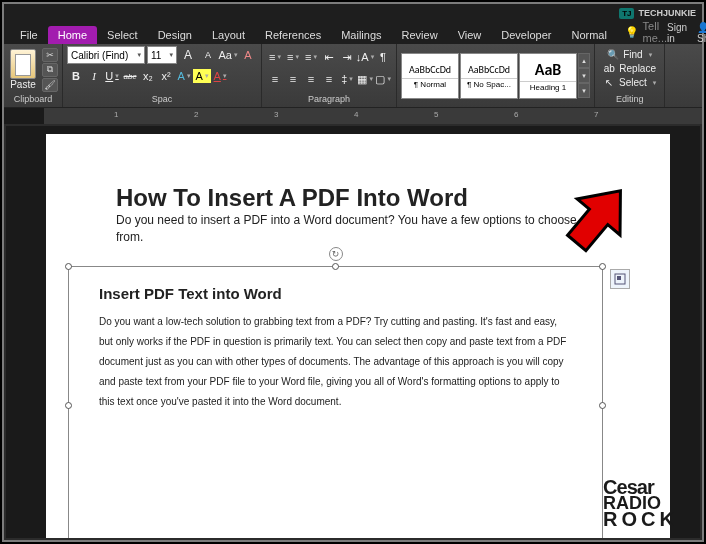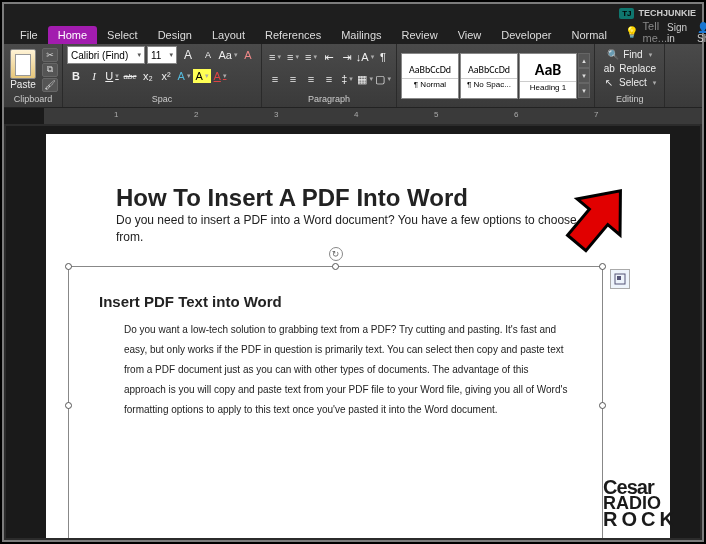--- a/index.html
+++ b/index.html
@@ -50,22 +50,22 @@
 .doc-area { position: absolute; top: 122px; left: 2px; right: 2px; bottom: 2px; background: #1a1a1a; display: flex; }
 .gutter { width: 20px; background: #1a1a1a; }
 .page-wrap { flex: 1; padding: 8px 30px 0 20px; overflow: hidden; }
 .page { background: #fff; width: 100%; height: 500px; padding: 50px 70px; position: relative; color: #222; }
 .doc-title { font-size: 24px; font-weight: bold; font-family: Arial, sans-serif; }
 .doc-intro { font-size: 12px; margin-bottom: 12px; line-height: 1.4; font-family: Arial, sans-serif; }
 .selbox { position: absolute; border: 1px solid #888; }
 .handle { width: 7px; height: 7px; background: #fff; border: 1px solid #555; border-radius: 50%; position: absolute; }
 .rot-handle { width: 14px; height: 14px; position: absolute; border: 1px solid #888; border-radius: 50%; display: flex; align-items: center; justify-content: center; font-size: 9px; color: #666; background: #fff; }
 .layout-opts { position: absolute; width: 20px; height: 20px; border: 1px solid #aaa; background: #eef4fb; display: flex; align-items: center; justify-content: center; }
-.sub-title { font-size: 15px; font-weight: bold; margin-bottom: 10px; font-family: Arial, sans-serif; margin-top: 8px; }
-.body-text { font-size: 10px; line-height: 2.0; font-family: Arial, sans-serif; margin-left: 25px; }
+.sub-title { font-size: 15px; font-weight: bold; margin-bottom: 10px; font-family: Arial, sans-serif; }
+.body-text { font-size: 10px; line-height: 2.0; font-family: Arial, sans-serif; }
 .inner-content { padding: 18px 30px 0 30px; }
 .arrow { position: absolute; top: 170px; right: 60px; pointer-events: none; }
 .watermark { position: absolute; bottom: 16px; right: 28px; font-family: Arial, sans-serif; font-weight: 900; color: #1a1a1a; text-align: left; line-height: 0.85; pointer-events: none; }
 .wm1 { font-size: 20px; letter-spacing: -1px; }
 .wm2 { font-size: 18px; letter-spacing: 0px; }
 .wm3 { font-size: 20px; letter-spacing: 4px; }
 .dd::after { content: '▾'; font-size: 7px; margin-left: 2px; color: #aaa; }
 </style>
 </head>
 <body>

